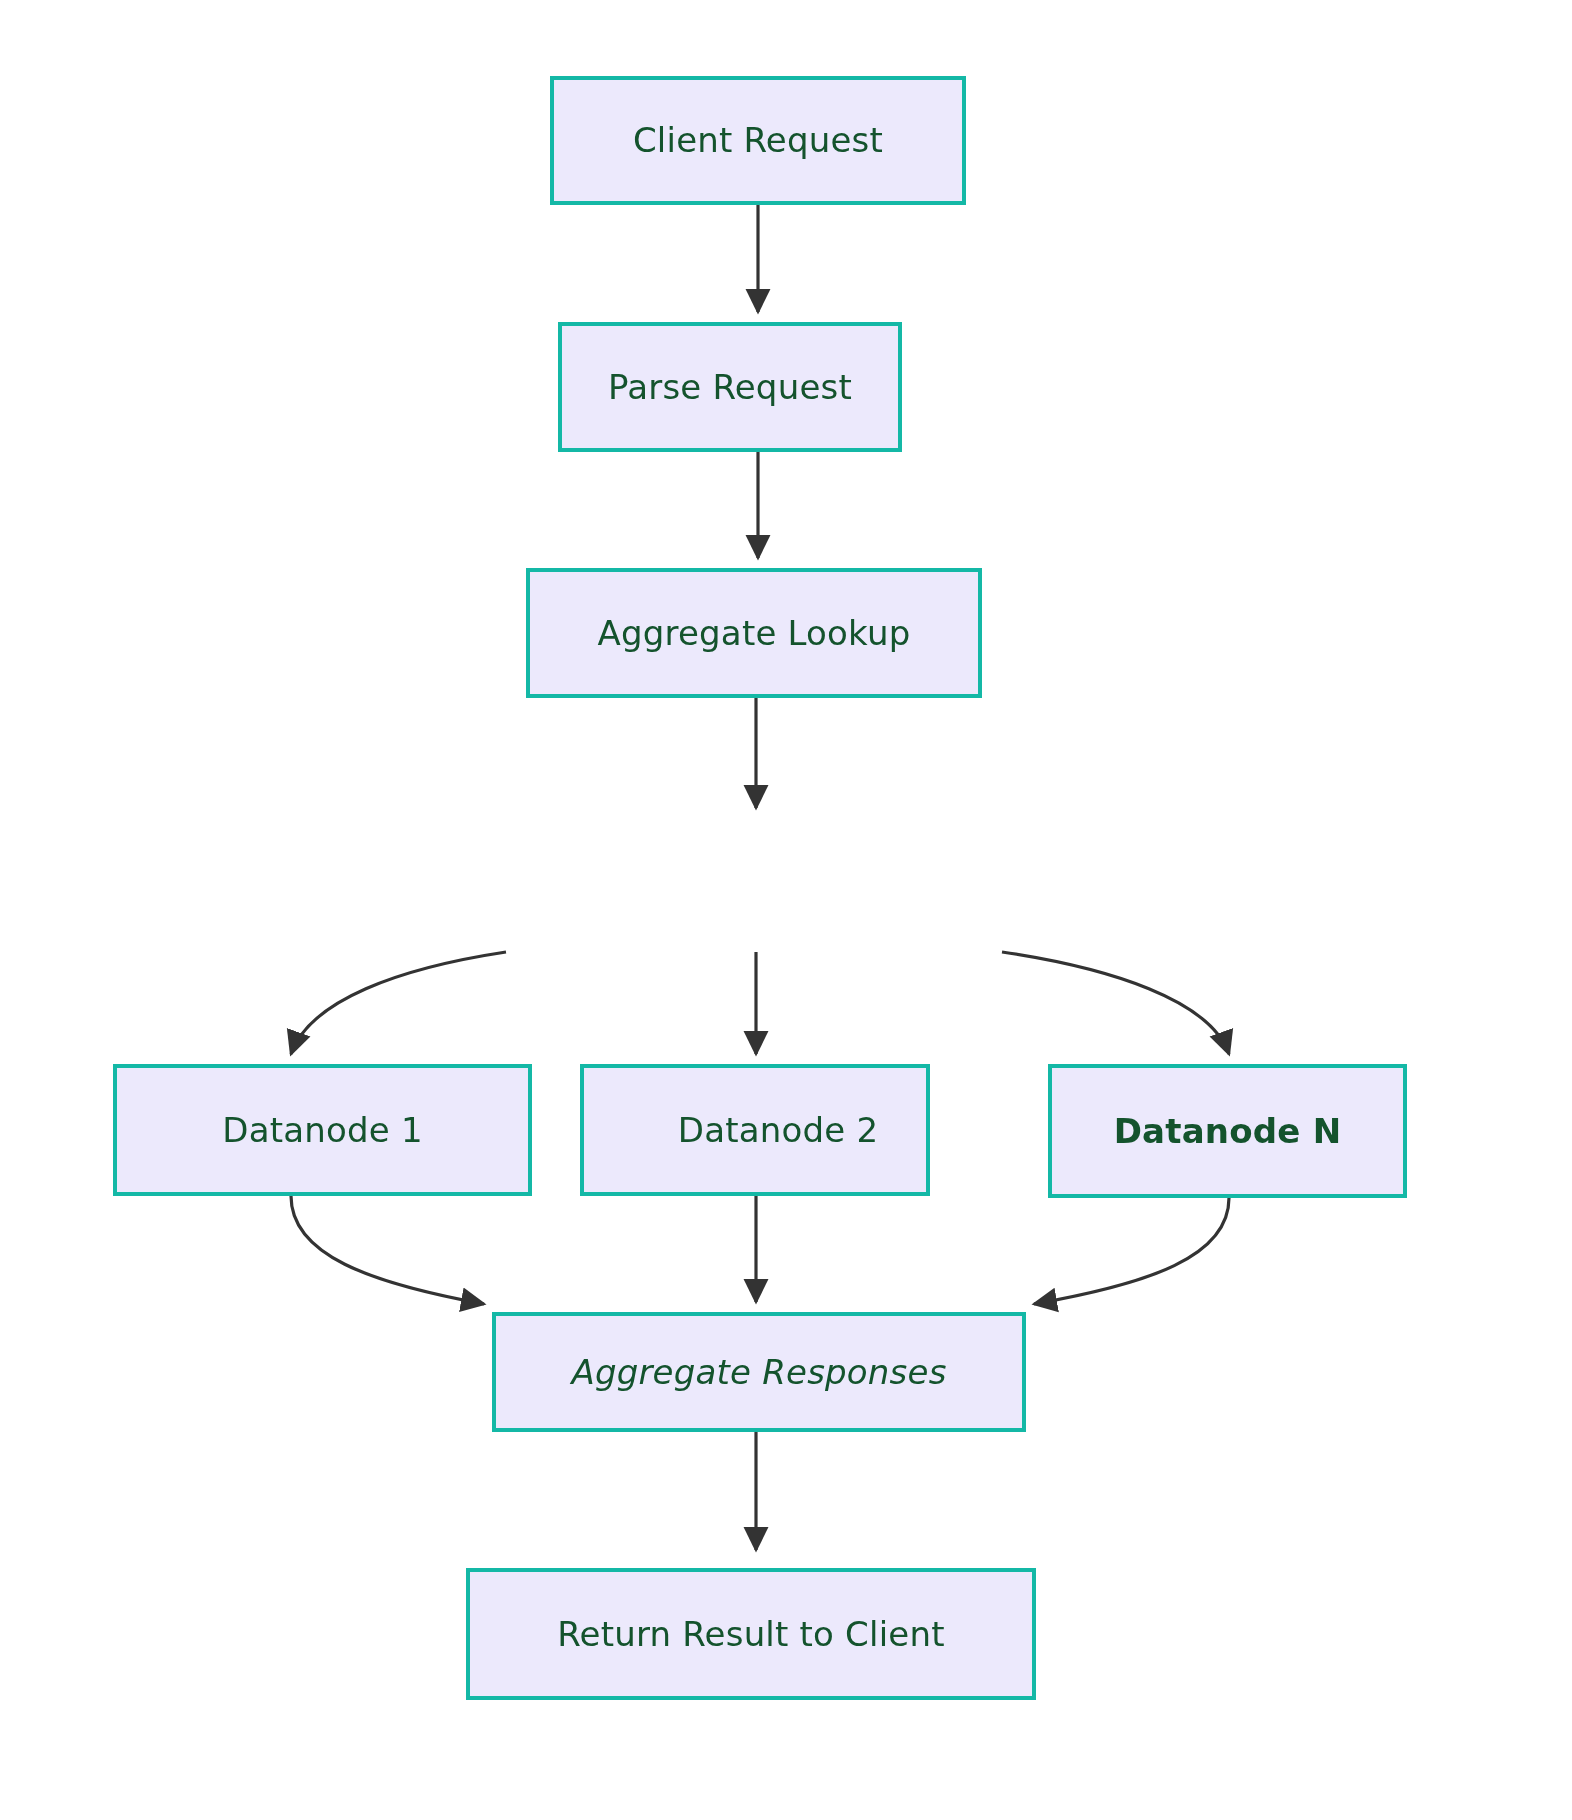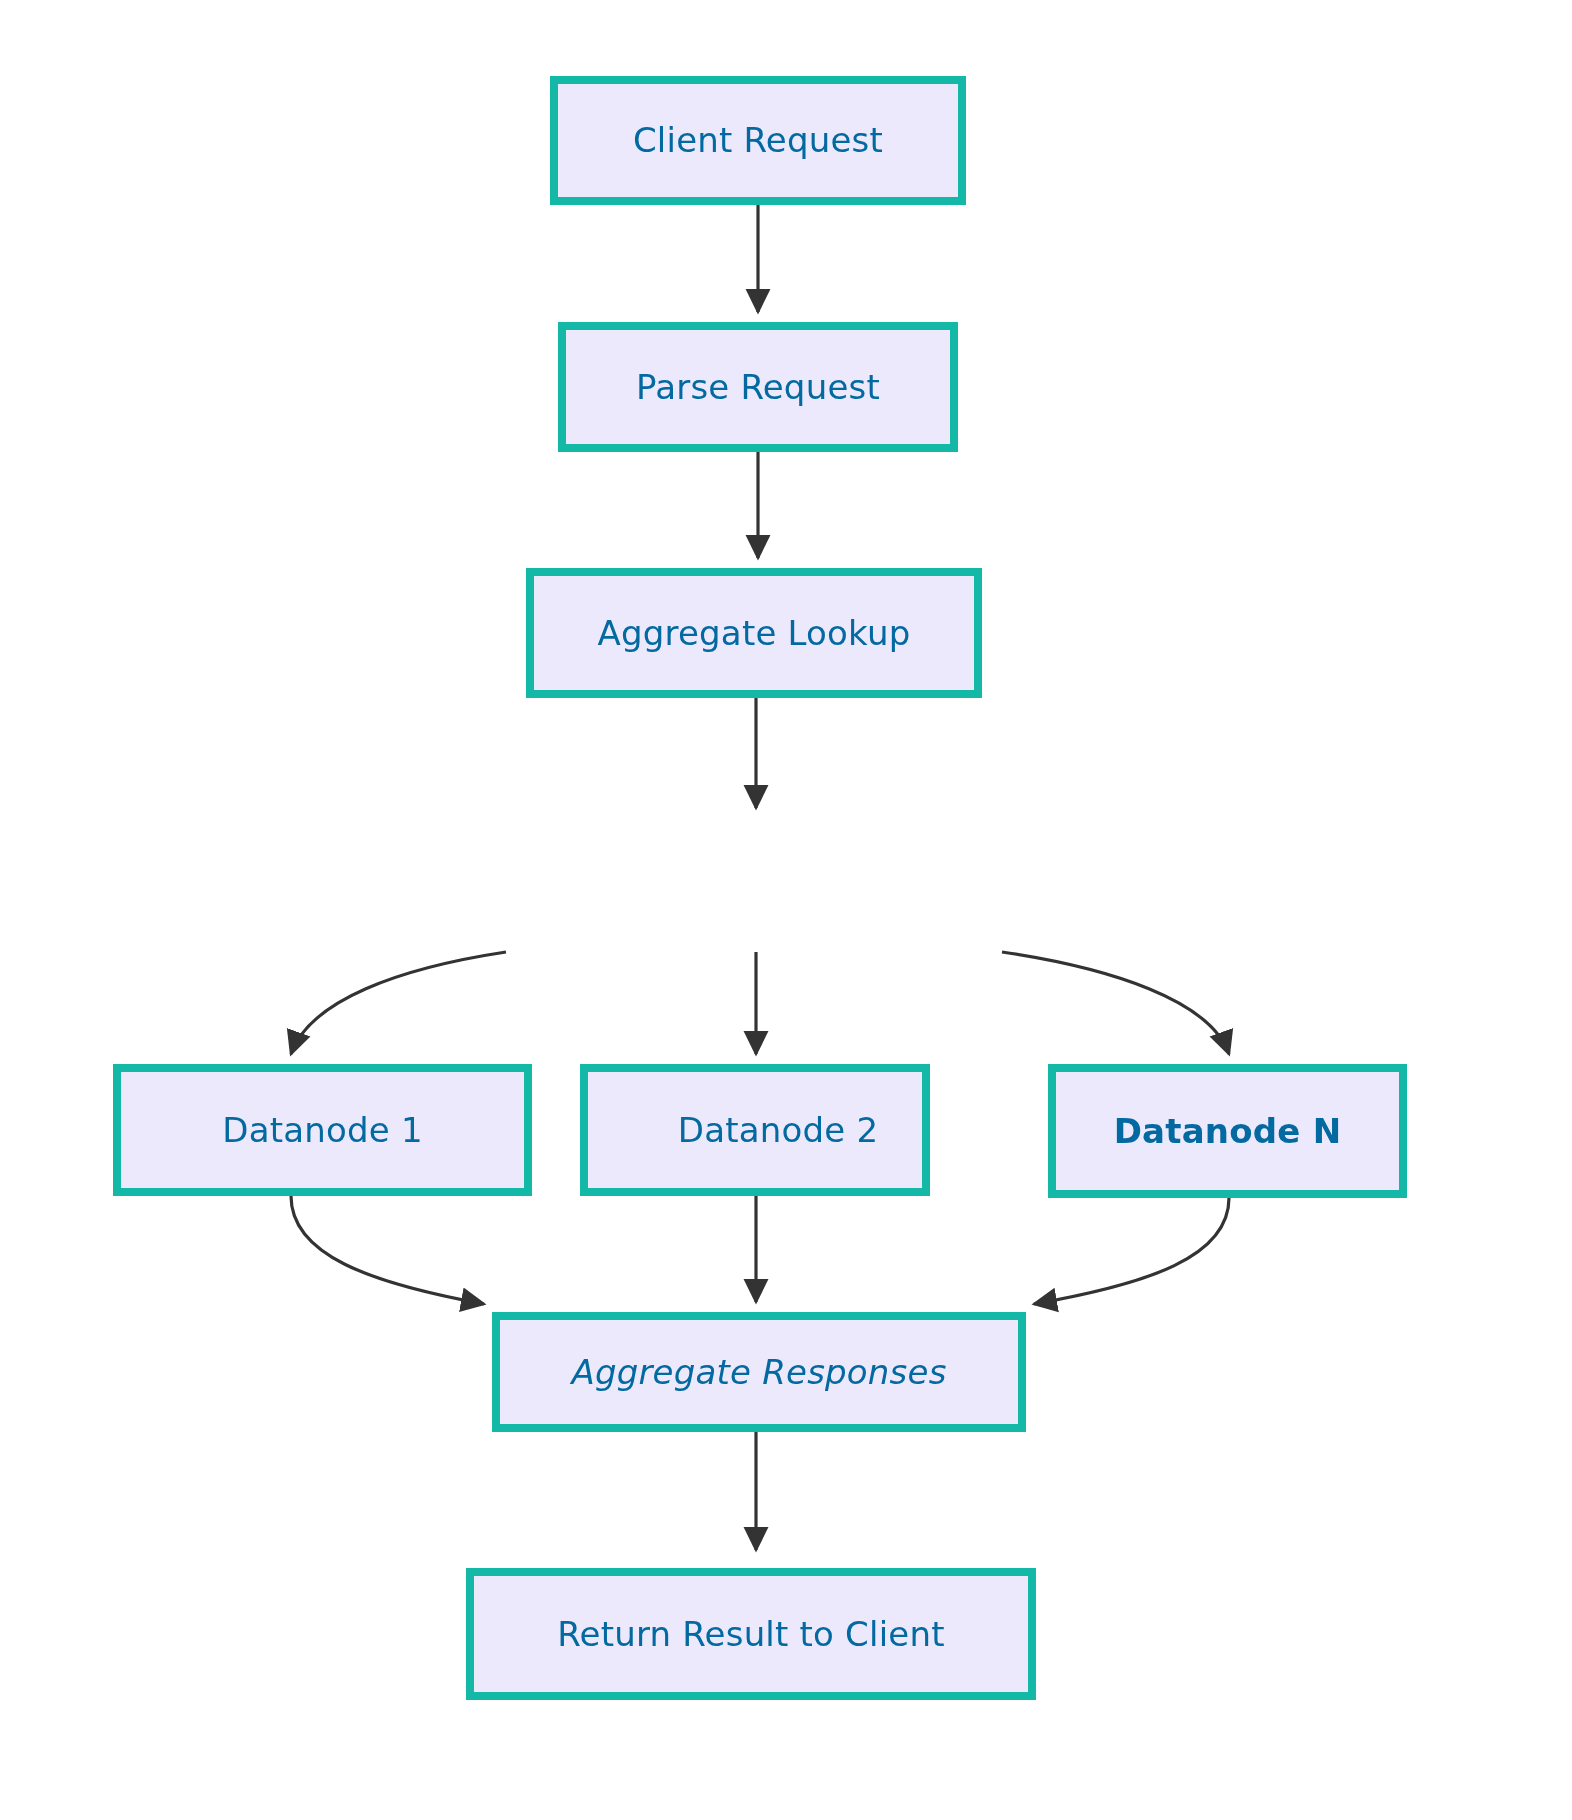--- a/index.html
+++ b/index.html
@@ -22,26 +22,26 @@
     left: 0;
     top: 0;
     width: 1572px;
     height: 1820px;
     pointer-events: none;
   }
   .node {
     position: absolute;
     box-sizing: border-box;
     background: #ece9fc;
-    border: 8px solid #14b8a6;
+    border: 4px solid #14b8a6;
     display: flex;
     align-items: center;
     justify-content: center;
     text-align: left;
-    color: #0369a1;
+    color: #14532d;
     font-size: 34px;
     font-weight: 400;
     letter-spacing: 0.2px;
     line-height: 1.2;
   }
   .node-label {
     display: block;
     padding: 0 12px;
     white-space: nowrap;
   }
@@ -72,21 +72,21 @@
       <path d="M 1229 1198 C 1229 1257 1148 1284 1034 1304"></path>
 
       <path d="M 756 1432 L 756 1550"></path>
     </g>
   </svg>
 
   <div class="node" style="left:550px; top:76px; width:416px; height:129px;">
     <span class="node-label">Client Request</span>
   </div>
 
-  <div class="node" style="left:558px; top:322px; width:400px; height:130px;">
+  <div class="node" style="left:558px; top:322px; width:344px; height:130px;">
     <span class="node-label">Parse Request</span>
   </div>
 
   <div class="node" style="left:526px; top:568px; width:456px; height:130px;">
     <span class="node-label">Aggregate Lookup</span>
   </div>
 
 
   <div class="node" style="left:113px; top:1064px; width:419px; height:132px;">
     <span class="node-label">Datanode 1</span>

